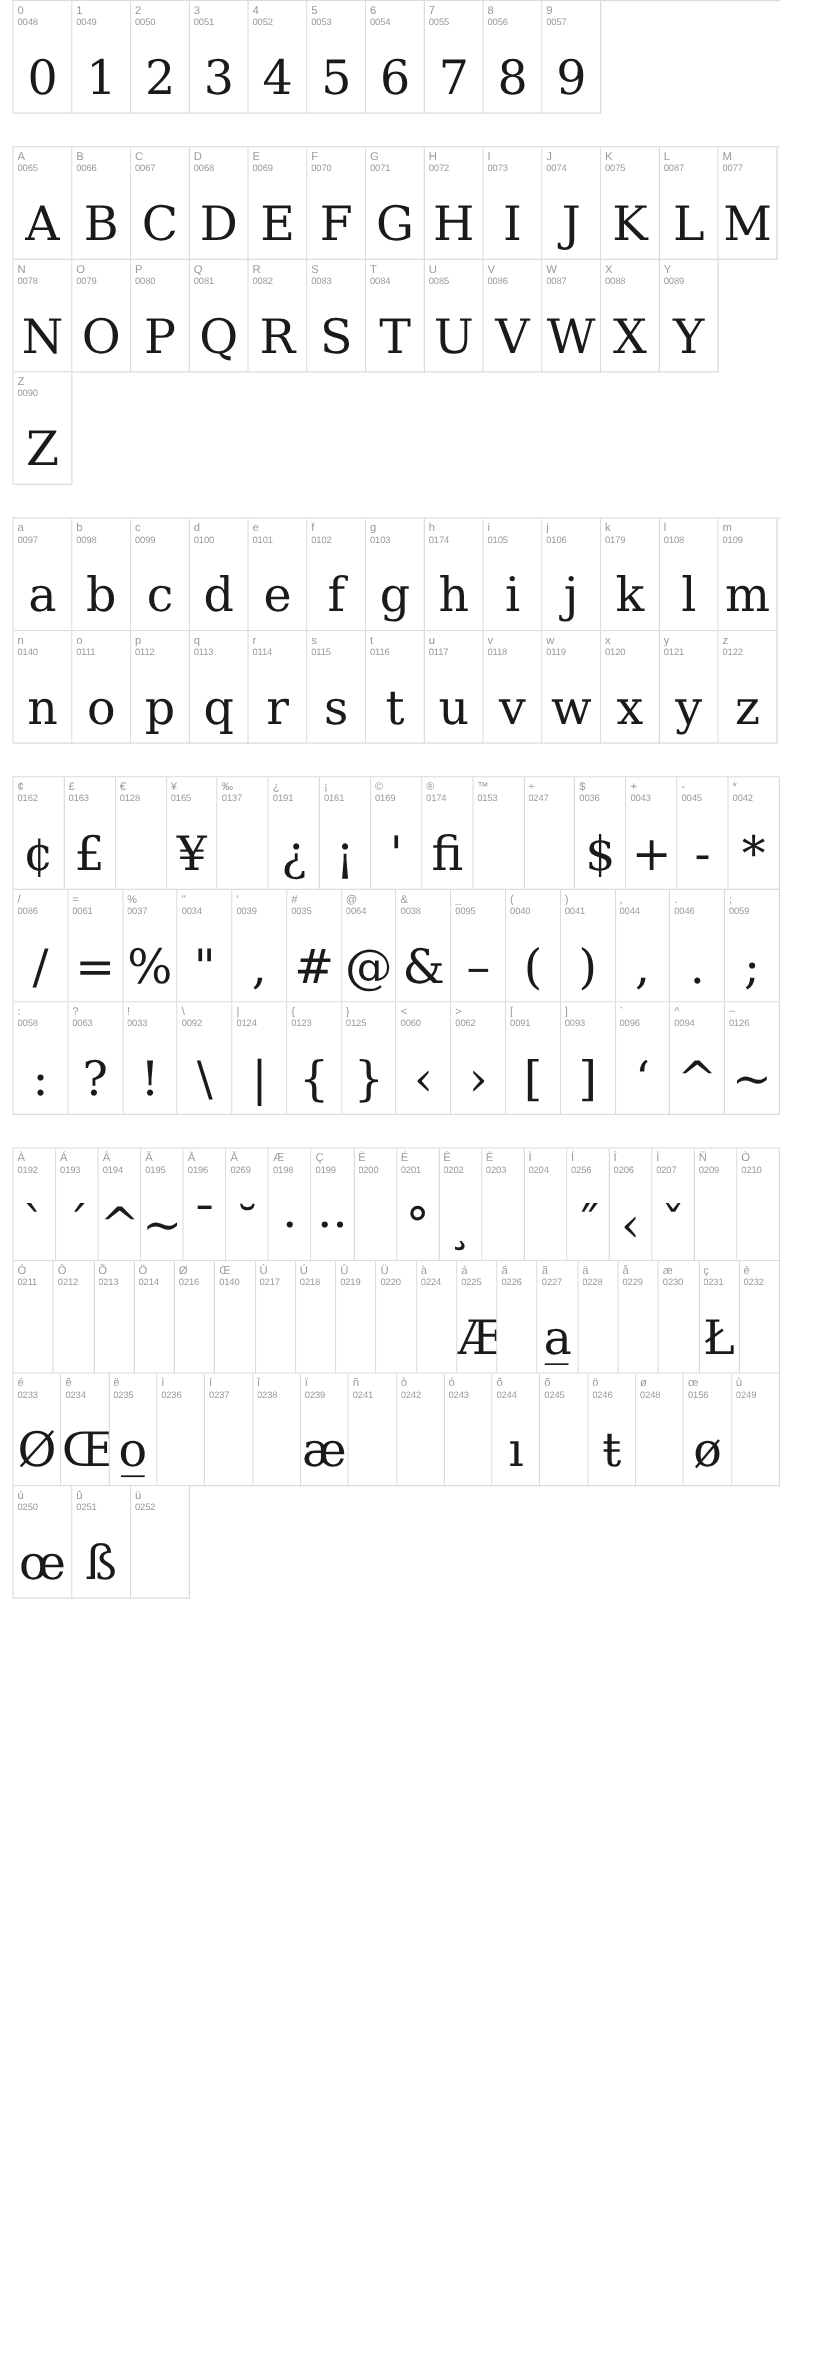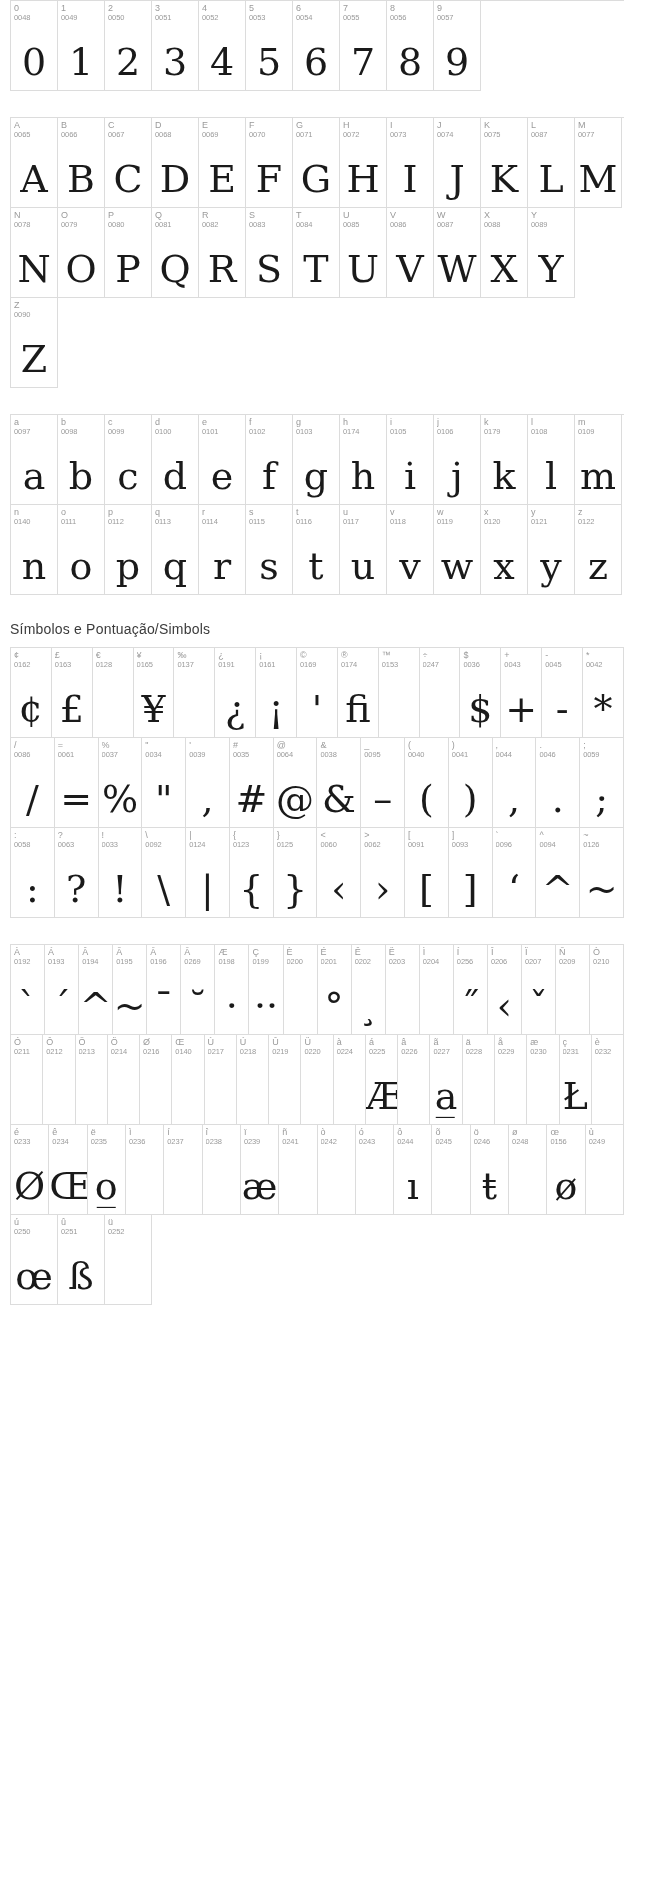--- a/index.html
+++ b/index.html
@@ -550,21 +550,20 @@
               <div class="meta">
                 <div class="ch-label">z</div>
                 <div class="code">0122</div>
               </div>
               <div class="glyph">z</div>
             </div>
           </div>
         </div>
       </div>
       <div class="section">
-        <div class="section-title">Símbolos e Pontuação/Simbols</div>
         <div class="grid-wrap dense">
           <div class="row">
             <div class="cell dense-cell">
               <div class="meta">
                 <div class="ch-label">¢</div>
                 <div class="code">0162</div>
               </div>
               <div class="glyph">¢</div>
             </div>
             <div class="cell dense-cell">

